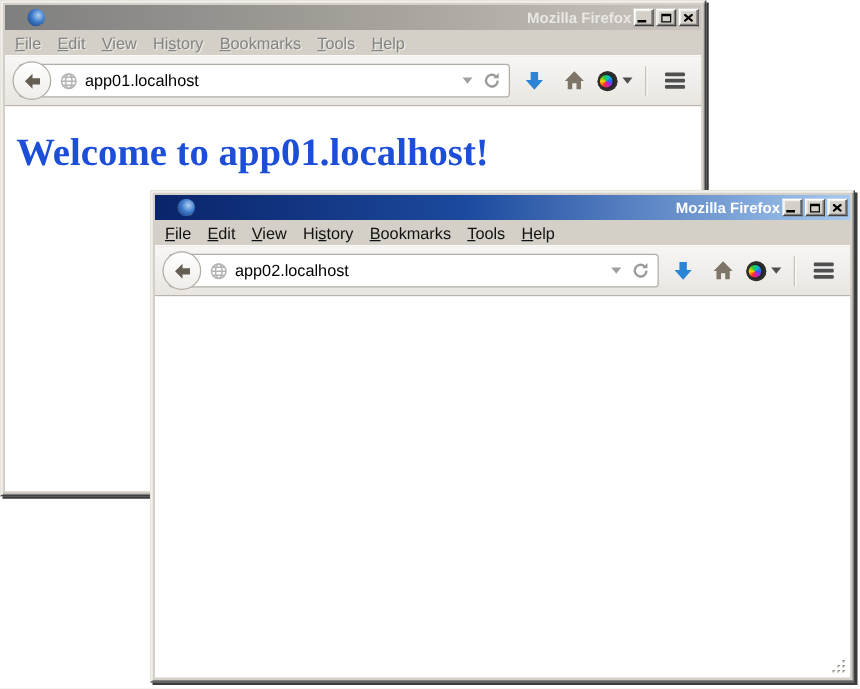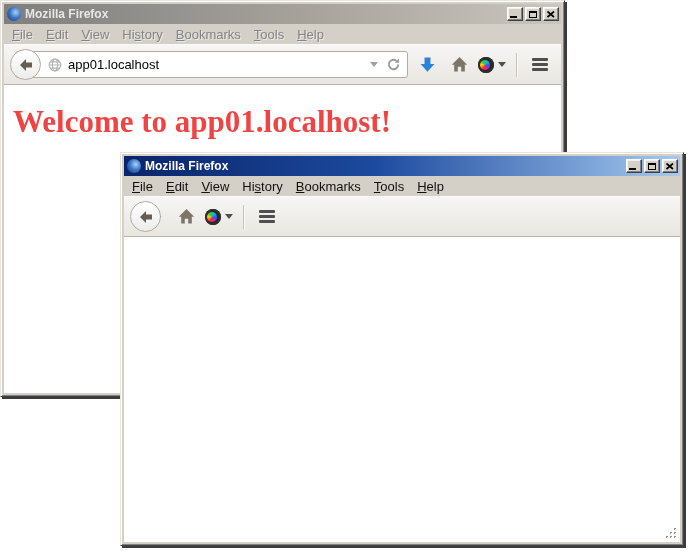--- a/index.html
+++ b/index.html
@@ -17,21 +17,21 @@
                2px 2px 0 #3b3b3b;
     padding:3px;
     display:flex;flex-direction:column;
   }
   .win-back{left:0;top:0;width:565px;height:397px;}
   .win-front{left:120px;top:152px;width:564px;height:394px;}
 
   
   .titlebar{
     height:20px;flex:0 0 20px;display:flex;align-items:center;
-    padding:0 2px 0 3px;user-select:none;
+    padding:0 2px 0 18px;user-select:none;text-align:right;
   }
   .active .titlebar{background:linear-gradient(90deg,#0a246a 0%,#1c4a9e 45%,#a6caf0 100%);}
   .inactive .titlebar{background:linear-gradient(90deg,#7f7f7f 0%,#a7a39c 55%,#cac6bf 100%);}
   .title-text{
     font-size:12px;font-weight:bold;margin-left:4px;flex:1;
     white-space:nowrap;overflow:hidden;
   }
   .active .title-text{color:#ffffff;}
   .inactive .title-text{color:#e9e7e3;}
 
@@ -96,21 +96,21 @@
   .small-caret{width:0;height:0;border-left:4px solid transparent;border-right:4px solid transparent;
     border-top:5px solid #4f4f4f;margin-left:4px;}
   .vsep{width:1px;height:24px;background:#c6c2ba;box-shadow:1px 0 0 #fbfaf8;margin:0 4px 0 10px;}
   .burger{width:16px;height:2.5px;background:#4f4f4f;border-radius:1px;
     box-shadow:0 5px 0 #4f4f4f,0 10px 0 #4f4f4f;margin-top:-10px;}
 
   
   .content{flex:1;background:#ffffff;position:relative;overflow:hidden;}
   .page-heading{
     font-family:"Liberation Serif",serif;font-weight:bold;font-size:31px;
-    color:#ef4444;margin:19px 0 0 9px;white-space:nowrap;
+    color:#1d4ed8;margin:19px 0 0 9px;white-space:nowrap;
   }
   .grip{position:absolute;right:2px;bottom:2px;width:14px;height:14px;}
   .grip i{position:absolute;left:0;top:0;width:2px;height:2px;display:block;background:transparent;
     box-shadow:10px 2px 0 #98948b,6px 6px 0 #98948b,10px 6px 0 #98948b,
                2px 10px 0 #98948b,6px 10px 0 #98948b,10px 10px 0 #98948b;}
   .grip i::after{content:"";position:absolute;left:1px;top:1px;width:2px;height:2px;background:transparent;
     box-shadow:10px 2px 0 #ffffff,6px 6px 0 #ffffff,10px 6px 0 #ffffff,
                2px 10px 0 #ffffff,6px 10px 0 #ffffff,10px 10px 0 #ffffff;}
 </style>
 </head>
@@ -215,20 +215,36 @@
     <span class="menu-item"><span class="mn">B</span><span>ookmarks</span></span>
     <span class="menu-item"><span class="mn">T</span><span>ools</span></span>
     <span class="menu-item"><span class="mn">H</span><span>elp</span></span>
   </div>
   <div class="navbar">
     <span class="back-btn">
       <svg width="16" height="16" viewBox="0 0 16 16">
           <path d="M8 2 L2 8 L8 14 L8 10.5 L14 10.5 L14 5.5 L8 5.5 Z" fill="#645f52"></path>
         </svg>
     </span>
+    <span class="urlbar">
+      <svg width="14" height="14" viewBox="0 0 14 14">
+          <g stroke="#b3b3b3" fill="none" stroke-width="1.2">
+            <circle cx="7" cy="7" r="5.8"></circle>
+            <ellipse cx="7" cy="7" rx="2.6" ry="5.8"></ellipse>
+            <path d="M1.2 7 H12.8 M2.2 3.8 H11.8 M2.2 10.2 H11.8"></path>
+          </g>
+        </svg>
+      <span class="url-text">app02.localhost</span>
+      <span class="url-spacer"></span>
+      <span class="dd-caret"></span>
+      <svg width="15" height="15" viewBox="0 0 16 16">
+          <path d="M13 8 a5 5 0 1 1 -1.8-3.85" stroke="#9a9a9a" stroke-width="2" fill="none"></path>
+          <path d="M13.8 1.5 L13.8 6 L9.3 6 Z" fill="#9a9a9a"></path>
+        </svg>
+    </span>
     <span class="tool-btn">
       <svg width="17" height="17" viewBox="0 0 16 16">
           <path d="M5.2 1.5 h5.6 v6 h3.7 L8 14.8 L1.5 7.5 h3.7 Z" fill="#2b84d6"></path>
         </svg>
     </span>
     <span class="tool-btn">
       <svg width="17" height="17" viewBox="0 0 16 16">
           <path d="M8 1 L15.2 8.2 H13 V14.5 H9.6 V10 H6.4 V14.5 H3 V8.2 H0.8 Z" fill="#7d7668"></path>
         </svg>
     </span>

